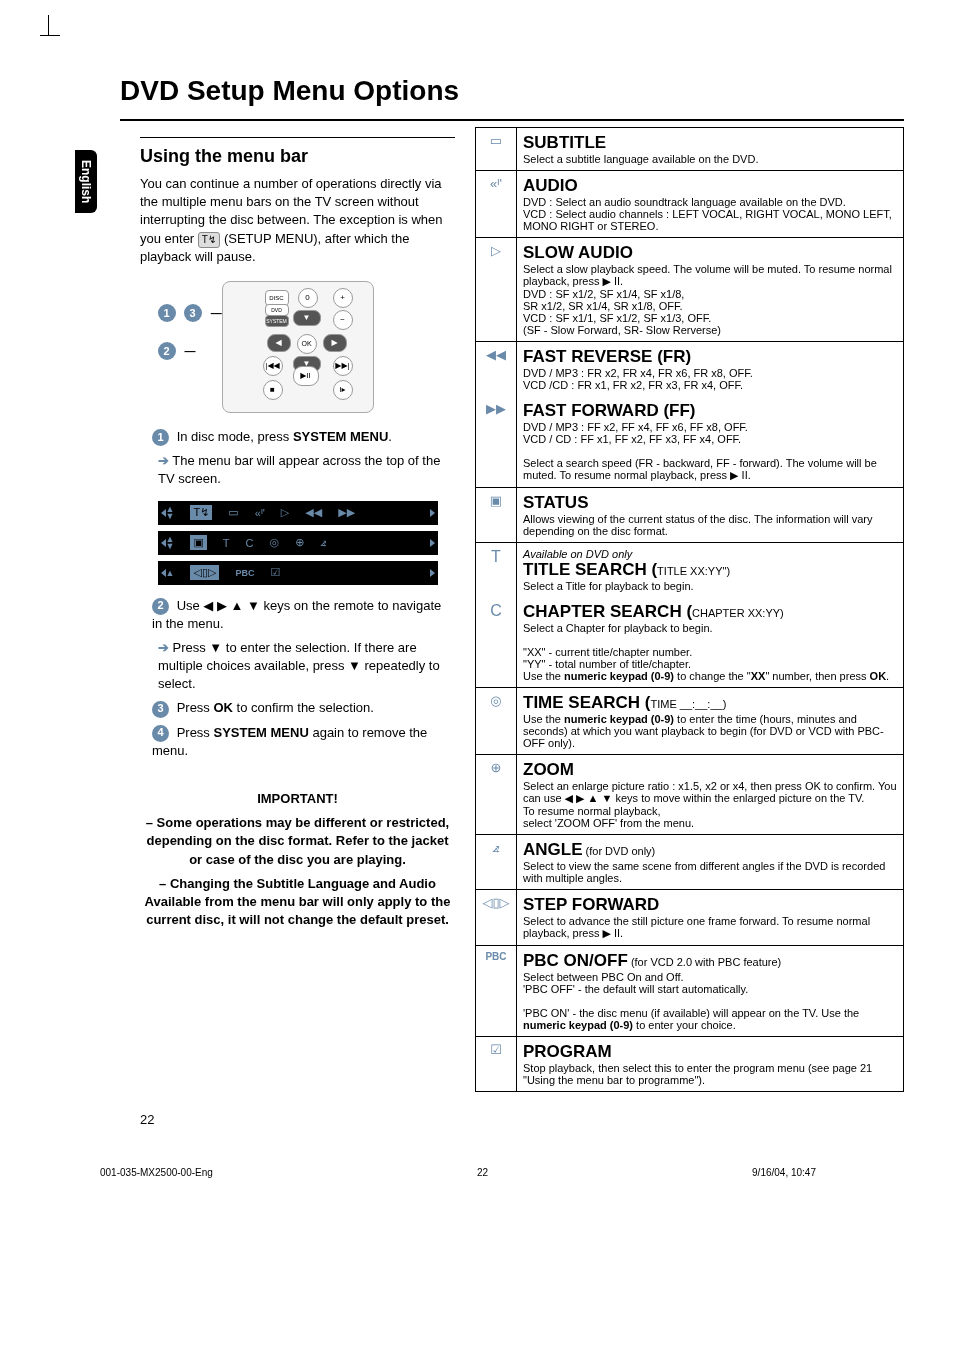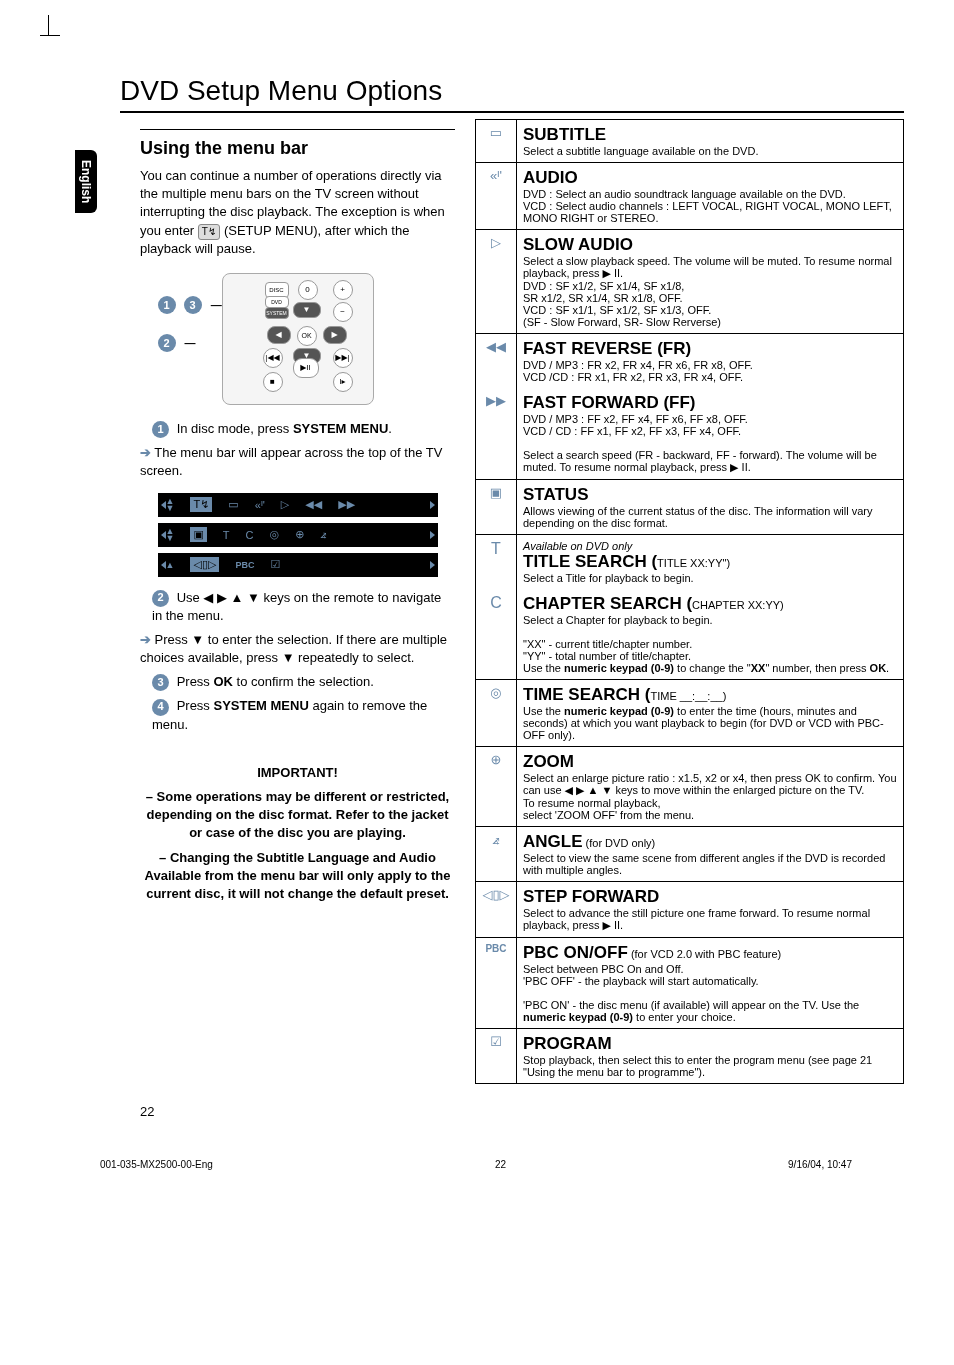--- a/index.html
+++ b/index.html
@@ -31,23 +31,23 @@
   }
   .corner-lines::after {
     content: '';
     position: absolute;
     border-top: 1px solid #000;
     width: 20px;
     top: 20px;
   }
   h1 {
     font-size: 28px;
-    font-weight: normal;
+    font-weight: bold;
     margin: 55px 0 6px 80px;
-    padding-bottom: 4px;
+    padding-bottom: 12px;
     border-bottom: 2px solid #000;
   }
   .lang-tab {
     position: absolute;
     left: 75px;
     top: 150px;
     background: #000;
     color: #fff;
     writing-mode: vertical-rl;
     padding: 10px 4px;
@@ -130,20 +130,21 @@
     color: #fff;
     border-radius: 50%;
     align-items: center;
     justify-content: center;
     font-size: 11px;
     font-weight: bold;
     margin-right: 4px;
     vertical-align: middle;
   }
   .sub-step {
+    margin-left: 18px;
     font-size: 13px;
     line-height: 1.4;
   }
   .arrow-r {
     color: #6a8aaa;
     font-weight: bold;
   }
   .menu-strip-block {
     width: 280px;
     margin: 12px auto;
@@ -212,21 +213,21 @@
   .no-bottom td { border-bottom: none; }
   .page-num {
     font-size: 13px;
     margin-top: 20px;
     margin-left: 100px;
   }
   .footer {
     display: flex;
     justify-content: space-between;
     font-size: 10px;
-    margin: 40px 52px 0 60px;
+    margin: 40px 88px 0 60px;
     color: #000;
   }
   .icon-box {
     display:inline-block;
     border:1px solid #888;
     border-radius:3px;
     padding:0 3px;
     background:#ddd;
     font-size:10px;
   }
@@ -240,21 +241,21 @@
   <h1>DVD Setup Menu Options</h1>
 
   <div class="lang-tab">English</div>
 
   <div class="columns">
 
     <div class="left-col">
       <div class="section-rule"></div>
       <h2>Using the menu bar</h2>
       <p>
-        <span>You can continue a number of operations directly via the multiple menu bars on the TV screen without interrupting the disc playback. The exception is when you enter</span>
+        <span>You can continue a number of operations directly via the multiple menu bars on the TV screen without interrupting the disc between. The exception is when you enter</span>
         <span class="icon-box">T↯</span>
         <span>(SETUP MENU), after which the playback will pause.</span>
       </p>
 
       <div class="remote-diagram">
         <div class="remote-label" style="top:22px;">
           <span class="bubble">1</span>,
           <span class="bubble">3</span>
           <span style="color:#000;margin-left:4px;">—</span>
         </div>
@@ -439,21 +440,21 @@
           <td>
             <span class="title">STEP FORWARD</span><br>
             <span>Select to advance the still picture one frame forward. To resume normal playback, press  ▶ II.</span>
           </td>
         </tr>
         <tr>
           <td class="icon-cell" style="font-size:10px;font-weight:bold;">PBC</td>
           <td>
             <span class="title">PBC ON/OFF</span><span> (for VCD 2.0 with PBC feature)</span><br>
             <span>Select between PBC On and Off.</span><br>
-            <span>'PBC OFF' - the playback will start automatically.</span><br><br>
+            <span>'PBC OFF' - the default will start automatically.</span><br><br>
             <span>'PBC ON' - the disc menu (if available) will appear on the TV. Use the </span><b>numeric keypad (0-9)</b><span> to enter your choice.</span>
           </td>
         </tr>
         <tr>
           <td class="icon-cell" style="border-bottom:none">☑</td>
           <td style="border-bottom:none">
             <span class="title">PROGRAM</span><br>
             <span>Stop playback, then select this to enter the program menu (see page 21 "Using the menu bar to programme").</span>
           </td>
         </tr>

